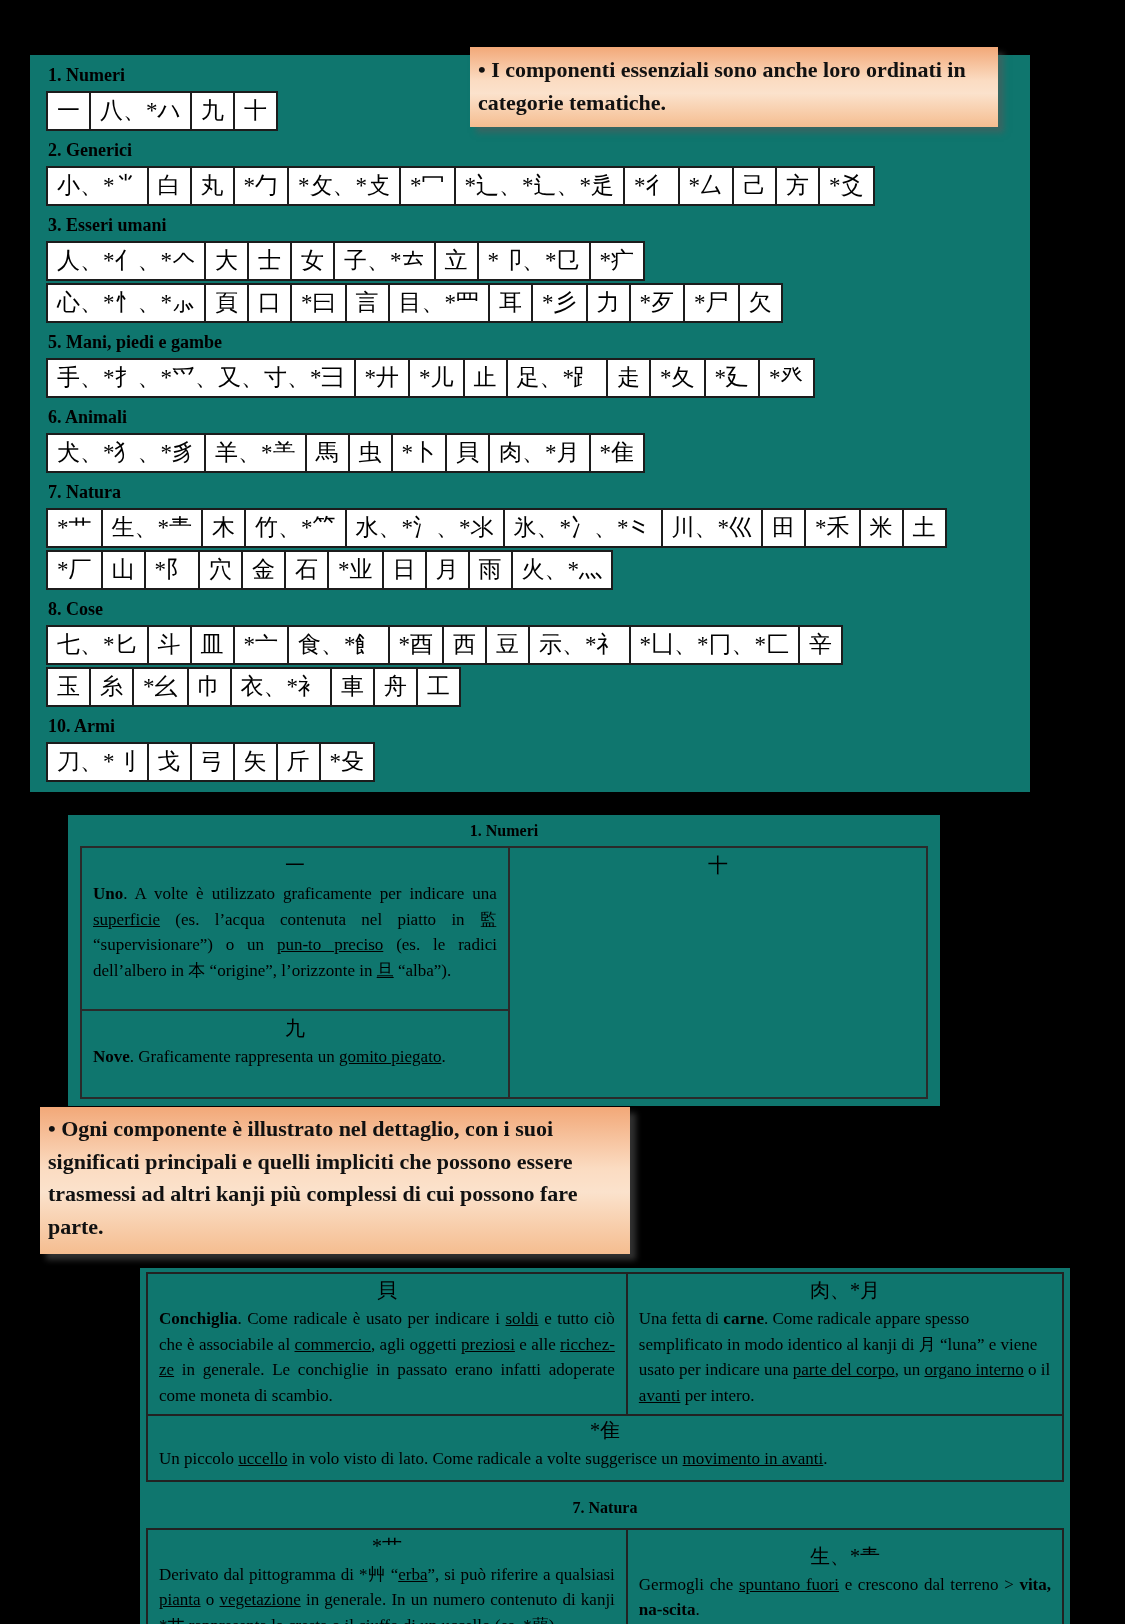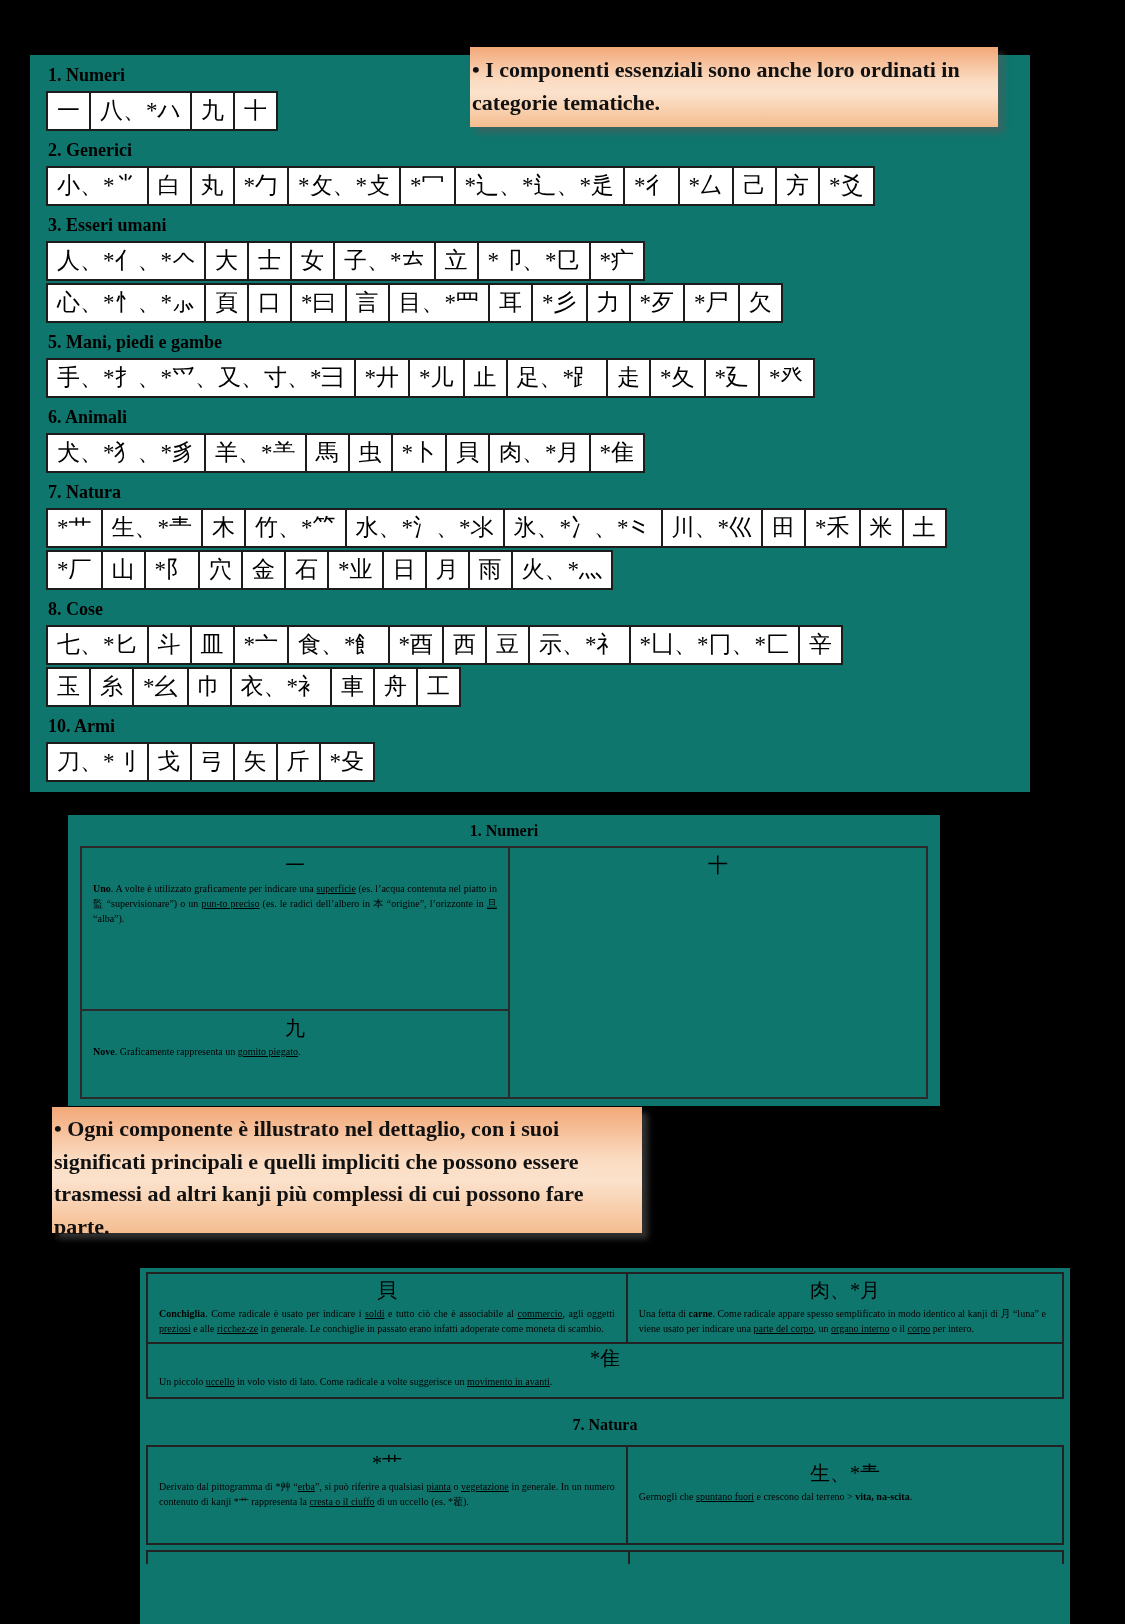--- a/index.html
+++ b/index.html
@@ -20,39 +20,39 @@
     padding:1px 9px;font-size:23px;line-height:34px;white-space:nowrap;
   }
   .kanji-cell:first-child{margin-left:0;}
 
   
   .callout{
     position:absolute;box-sizing:border-box;
     background:linear-gradient(to bottom,#f2a878 0%,#fbdcc2 42%,#fbe2cc 58%,#f5bd90 100%);
     box-shadow:6px 6px 6px rgba(90,90,90,0.55);
     font-weight:bold;font-size:22px;line-height:1.5;color:#111;
-    padding:6px 14px 6px 2px;
+    padding:6px 14px 6px 8px;
   }
   .callout-1{left:470px;top:47px;width:528px;height:80px;}
-  .callout-2{left:52px;top:1107px;width:590px;height:126px;line-height:1.48;}
+  .callout-2{left:40px;top:1107px;width:590px;height:147px;line-height:1.48;}
 
   
   .numeri-panel{left:68px;top:815px;width:872px;height:291px;padding:7px 12px;}
   .panel-title{text-align:center;font-weight:bold;font-size:16px;margin:0 0 6px 0;}
   .num-table{display:flex;border:2px solid #2a2a2a;height:253px;box-sizing:border-box;}
   .num-col{display:flex;flex-direction:column;box-sizing:border-box;}
   .num-col-left{width:50.7%;border-right:2px solid #2a2a2a;}
   .num-col-right{flex:1;}
   .num-cell{box-sizing:border-box;padding:3px 11px 4px;overflow:hidden;}
   .num-cell.split{border-bottom:2px solid #2a2a2a;}
   .cell-uno{height:163px;}
   .cell-otto{height:128px;}
   .cell-nove,.cell-dieci{flex:1;}
   .cell-kanji{text-align:center;font-size:20px;line-height:1.35;padding:1px 0 2px;}
-  .cell-text{font-size:10px;line-height:1.5;text-align:justify;}
+  .cell-text{font-size:17px;line-height:1.5;text-align:justify;}
 
   
   .bottom-panel{left:140px;top:1268px;width:930px;height:356px;padding:4px 6px;}
   .detail-table{border:2px solid #222;box-sizing:border-box;}
   .row-split{display:flex;}
   .t1 .row-split{border-bottom:2px solid #222;}
   .dcell{box-sizing:border-box;padding:2px 11px 6px;overflow:hidden;}
   .dcell-left{width:52.5%;border-right:2px solid #222;}
   .dcell-right{flex:1;}
   .row-full{padding:0 11px 8px;}
@@ -250,21 +250,21 @@
 
 <div class="panel bottom-panel">
   <div class="detail-table t1">
     <div class="row-split">
       <div class="dcell dcell-left">
         <div class="cell-kanji">貝</div>
         <div class="cell-text"><b>Conchiglia</b>. Come radicale è usato per indicare i <u>soldi</u> e tutto ciò che è associabile al <u>commercio</u>, agli oggetti <u>preziosi</u> e alle <u>ricchez-ze</u> in generale. Le conchiglie in passato erano infatti adoperate come moneta di scambio.</div>
       </div>
       <div class="dcell dcell-right cell-carne">
         <div class="cell-kanji">肉、*月</div>
-        <div class="cell-text">Una fetta di <b>carne</b>. Come radicale appare spesso semplificato in modo identico al kanji di 月 “luna” e viene usato per indicare una <u>parte del corpo</u>, un <u>organo interno</u> o il <u>corpo</u> per intero.</div>
+        <div class="cell-text">Una fetta di <b>carne</b>. Come radicale appare spesso semplificato in modo identico al kanji di 月 “luna” e viene usato per indicare una <u>parte del corpo</u>, un <u>organo interno</u> o il <u>avanti</u> per intero.</div>
       </div>
     </div>
     <div class="row-full">
       <div class="cell-kanji">*隹</div>
       <div class="cell-text">Un piccolo <u>uccello</u> in volo visto di lato. Come radicale a volte suggerisce un <u>movimento in avanti</u>.</div>
     </div>
   </div>
 
   <div class="natura-header">7. Natura</div>
 

